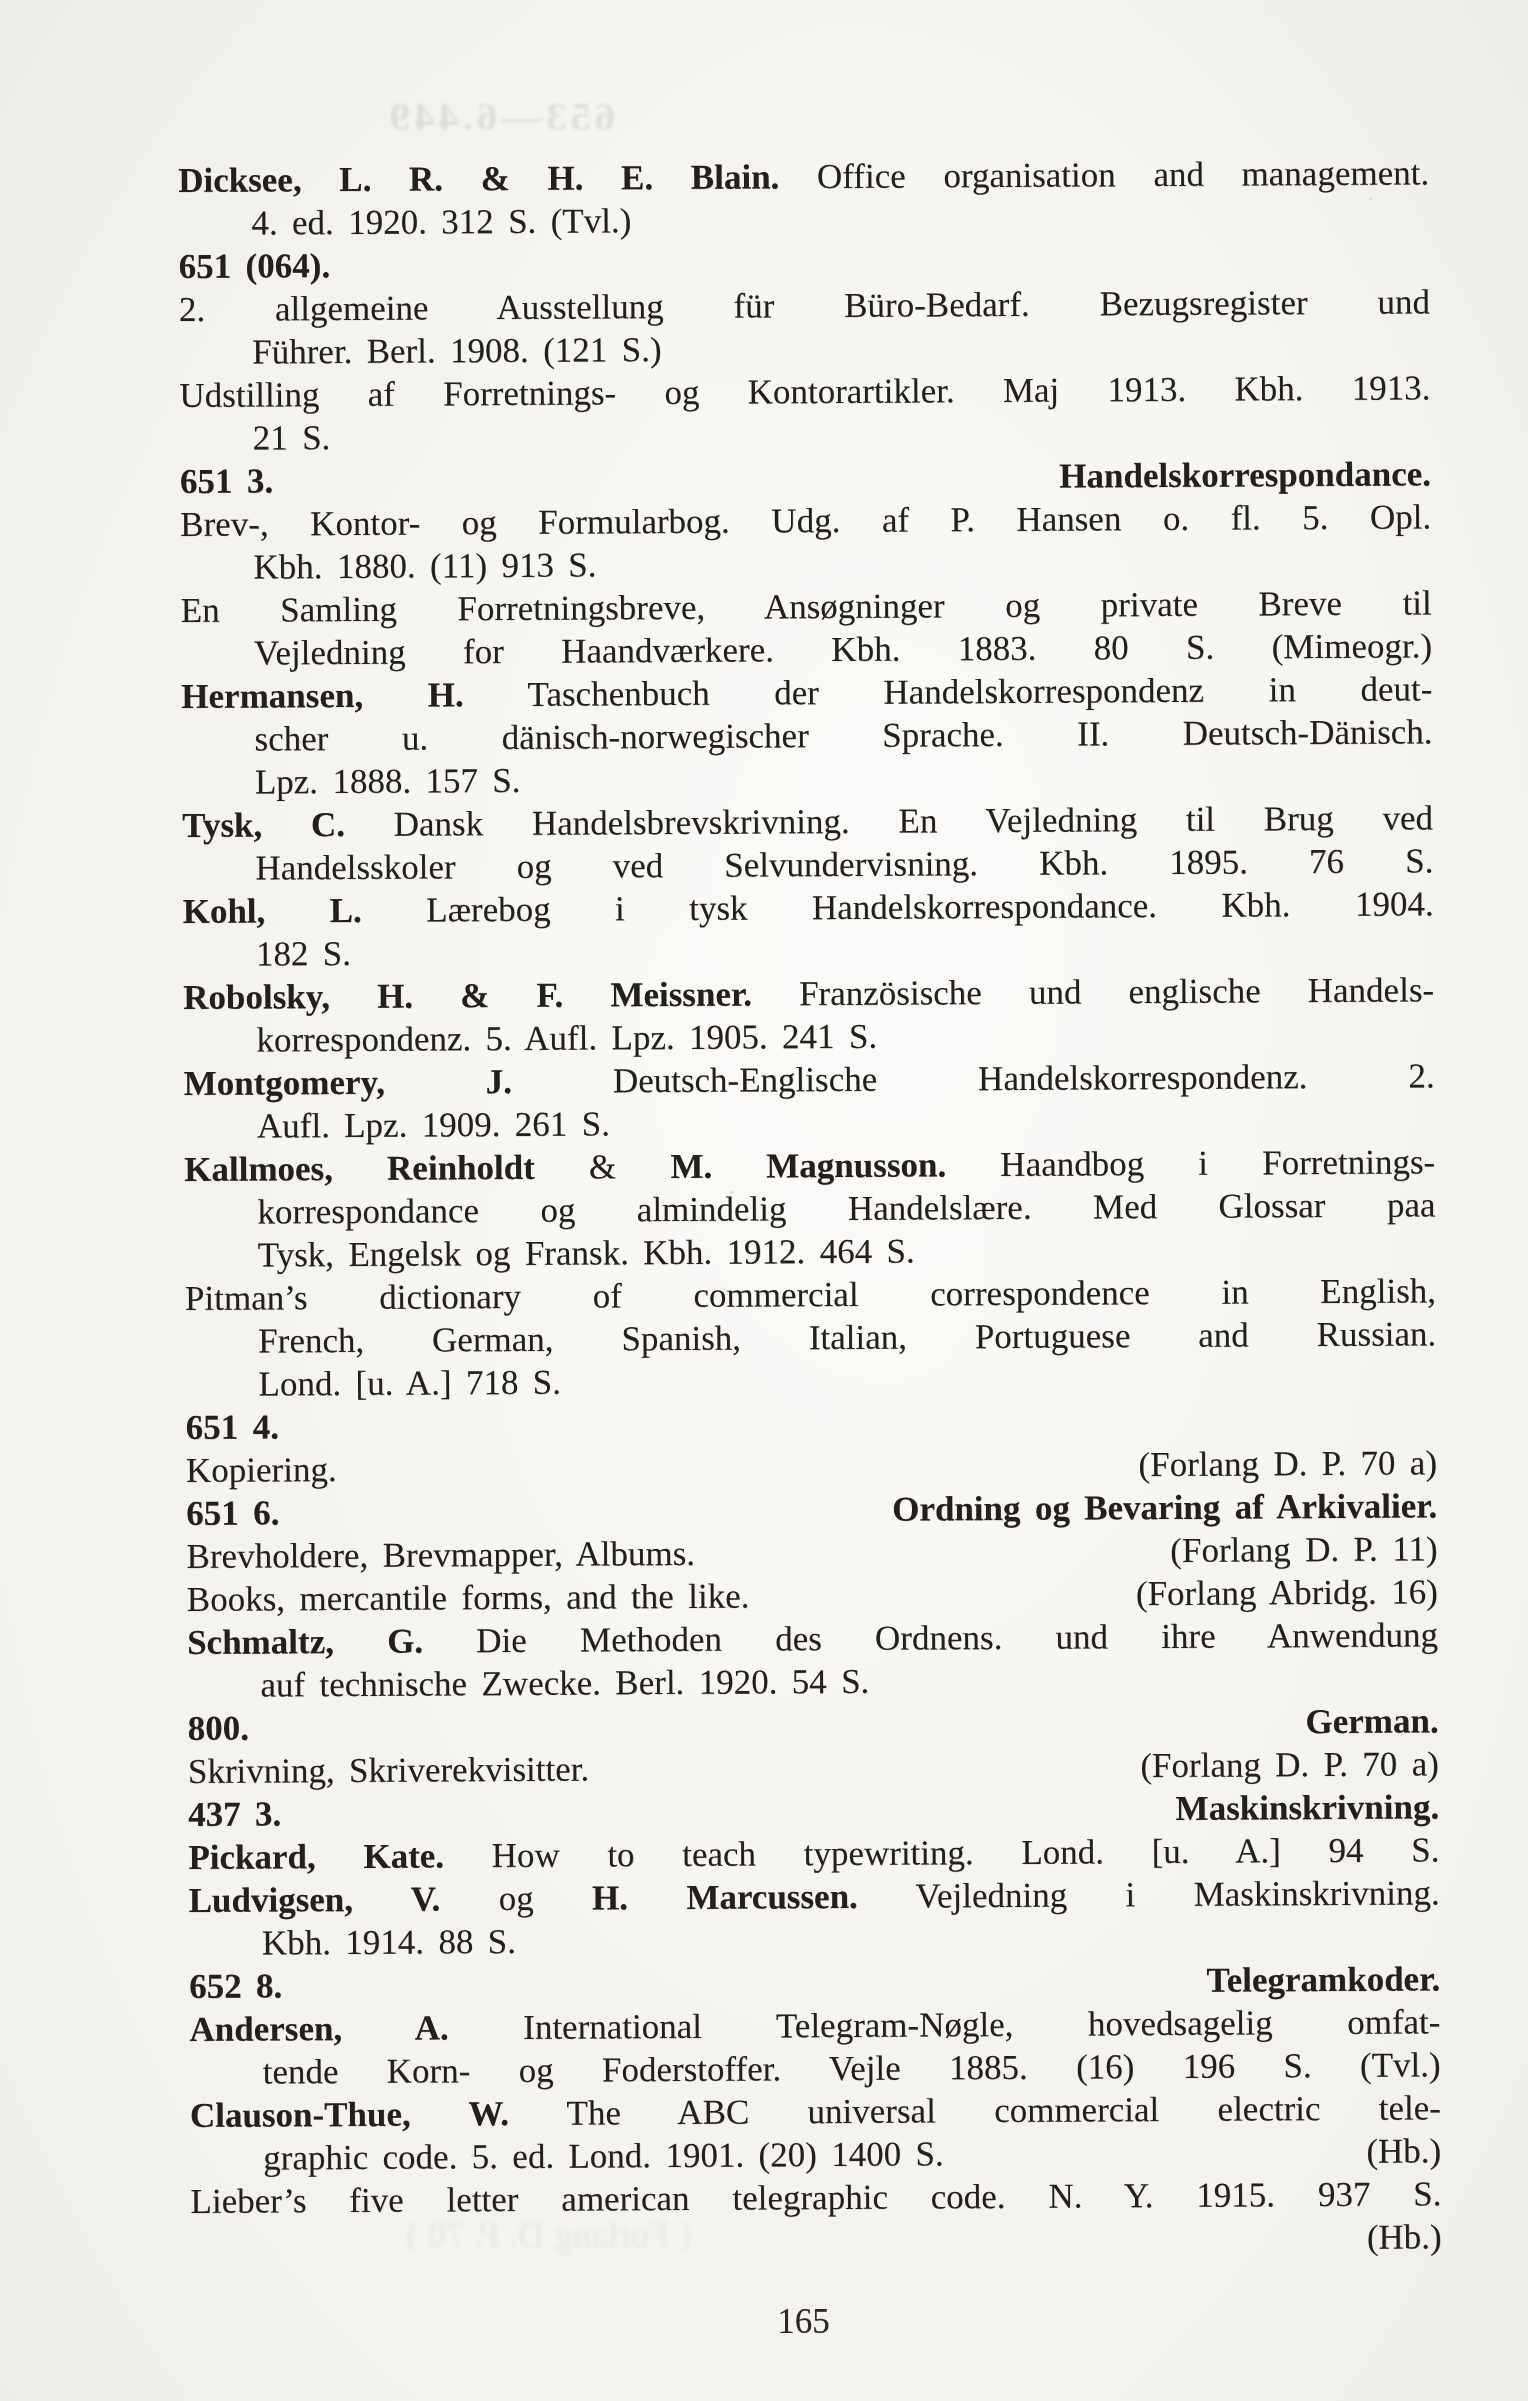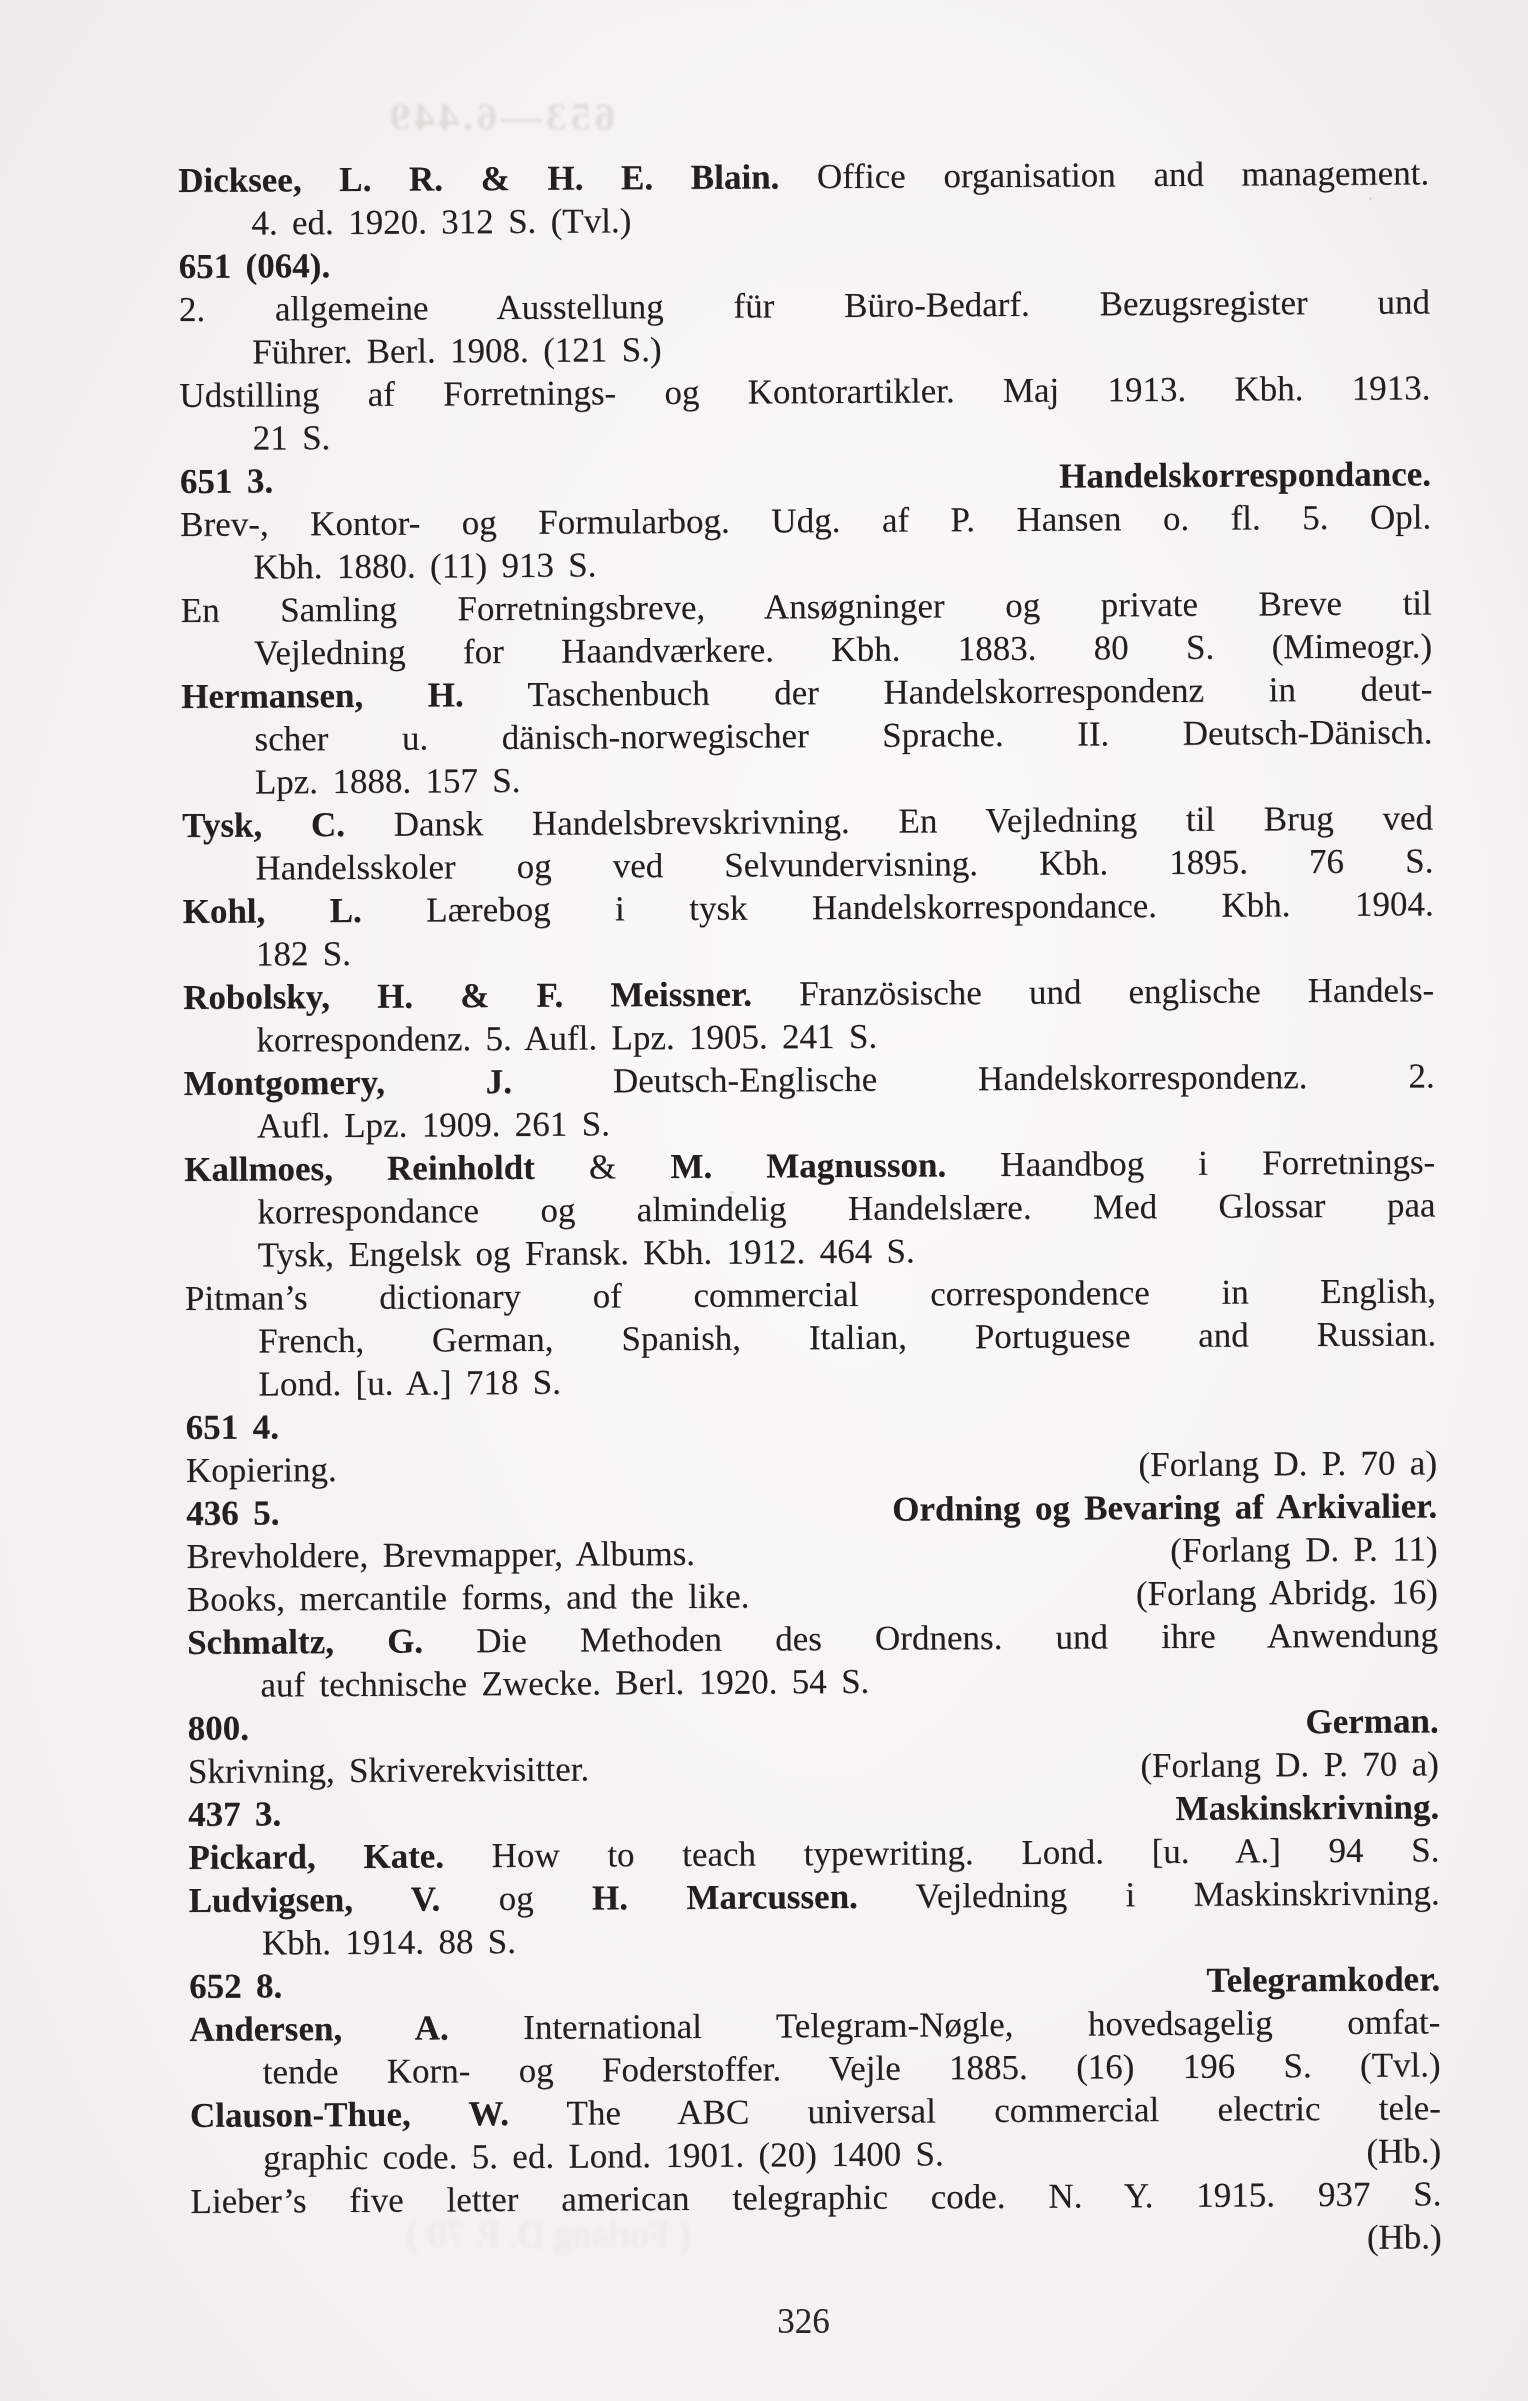--- a/index.html
+++ b/index.html
@@ -131,21 +131,21 @@
       <div class="line indent"><span><span>Tysk, Engelsk og Fransk. Kbh. 1912. 464 S.</span></span></div>
       <div class="line justify"><span><span>Pitman’s dictionary of commercial correspondence in English,</span></span></div>
       <div class="line indent justify"><span><span>French, German, Spanish, Italian, Portuguese and Russian.</span></span></div>
       <div class="line indent"><span><span>Lond. [u. A.] 718 S.</span></span></div>
       <div class="line"><span><span class="b">651 4.</span></span></div>
       <div class="line flex">
         <span><span>Kopiering.</span></span>
         <span class="">(Forlang D. P. 70 a)</span>
       </div>
       <div class="line flex">
-        <span><span class="b">436 5.</span></span>
+        <span><span class="b">651 6.</span></span>
         <span class="b">Ordning og Bevaring af Arkivalier.</span>
       </div>
       <div class="line flex">
         <span><span>Brevholdere, Brevmapper, Albums.</span></span>
         <span class="">(Forlang D. P. 11)</span>
       </div>
       <div class="line flex">
         <span><span>Books, mercantile forms, and the like.</span></span>
         <span class="">(Forlang Abridg. 16)</span>
       </div>
@@ -177,21 +177,21 @@
         <span><span>graphic code. 5. ed. Lond. 1901. (20) 1400 S.</span></span>
         <span class="">(Hb.)</span>
       </div>
       <div class="line justify"><span><span>Lieber’s five letter american telegraphic code. N. Y. 1915. 937 S.</span></span></div>
       <div class="line flex">
         <span></span>
         <span class="">(Hb.)</span>
       </div>
     </div>
 
-  <div class="page-number">326</div>
+  <div class="page-number">165</div>
 
   <div class="speck" style="left: 1369px; top: 197px; width: 3.4px; height: 3.4px;"></div>
   <div class="speck" style="left: 298px;  top: 740px; width: 2.9px; height: 4.3px;"></div>
   <div class="speck" style="left: 730px; top: 1191px; width: 3.8px; height: 2.9px;"></div>
   <div class="speck" style="left: 1157px; top: 1755px; width: 2.9px; height: 2.9px;"></div>
   <div class="speck" style="left: 471px;  top: 2154px; width: 3.4px; height: 3.4px;"></div>
 </div>
 
 
 </body></html>

